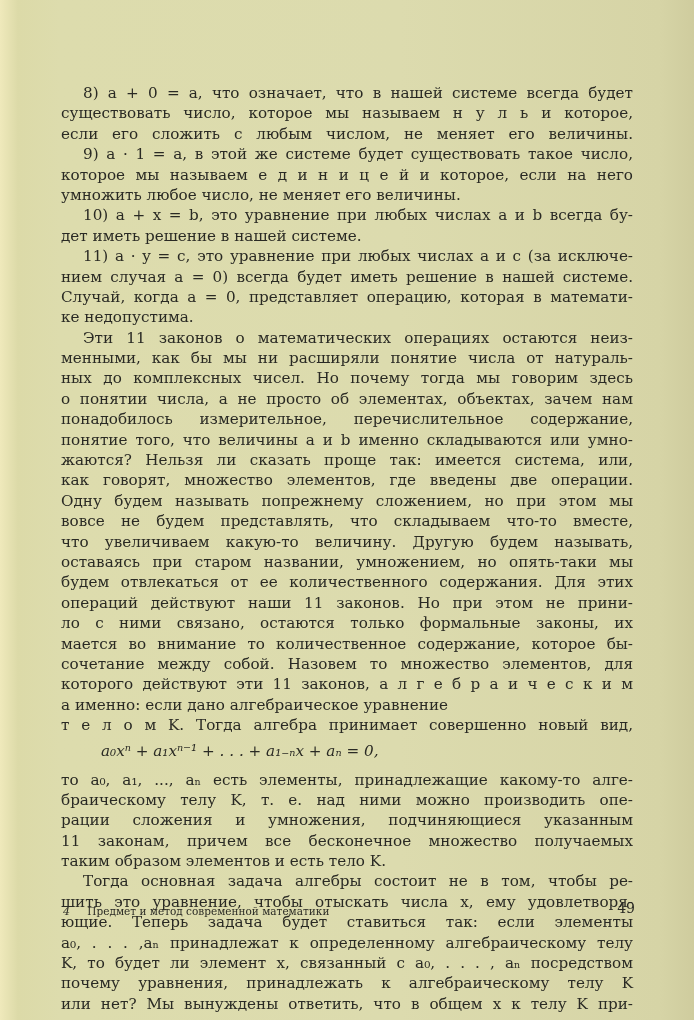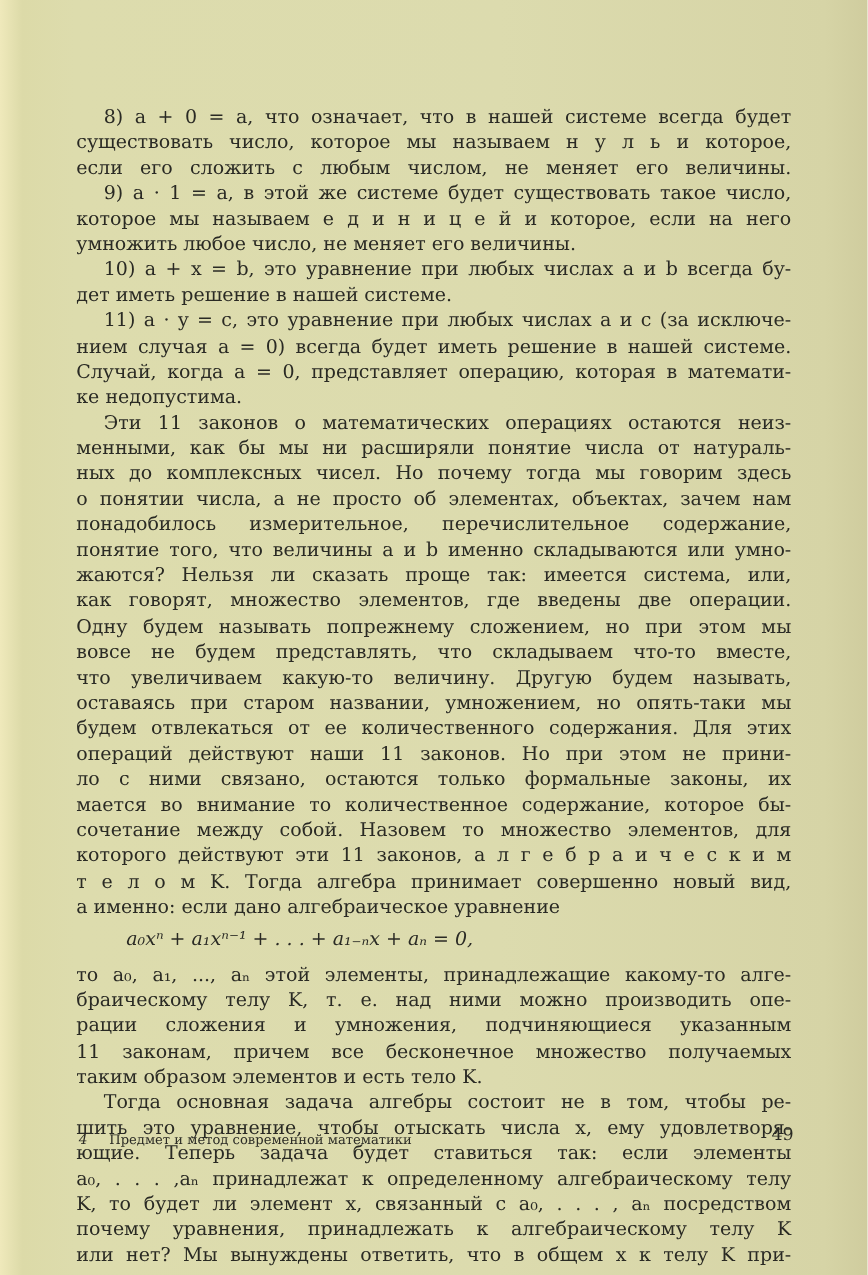--- a/index.html
+++ b/index.html
@@ -55,26 +55,26 @@
   <span class="line">Одну будем называть попрежнему сложением, но при этом мы</span>
   <span class="line">вовсе не будем представлять, что складываем что-то вместе,</span>
   <span class="line">что увеличиваем какую-то величину. Другую будем называть,</span>
   <span class="line">оставаясь при старом названии, умножением, но опять-таки мы</span>
   <span class="line">будем отвлекаться от ее количественного содержания. Для этих</span>
   <span class="line">операций действуют наши 11 законов. Но при этом не прини-</span>
   <span class="line">ло с ними связано, остаются только формальные законы, их</span>
   <span class="line">мается во внимание то количественное содержание, которое бы-</span>
   <span class="line">сочетание между собой. Назовем то множество элементов, для</span>
   <span class="line">которого действуют эти 11 законов,   а л г е б р а и ч е с к и м</span>
+  <span class="line last">а именно: если дано  алгебраическое  уравнение</span>
   <span class="line">т е л о м K. Тогда алгебра принимает совершенно новый вид,</span>
-  <span class="line last">а именно: если дано  алгебраическое  уравнение</span>
 
   <span class="formula">a₀xⁿ + a₁xⁿ⁻¹ + . . . + a₁₋ₙx + aₙ = 0,</span>
 
-  <span class="line">то a₀, a₁, ..., aₙ этой элементы, принадлежащие какому-то алге-</span>
+  <span class="line">то a₀, a₁, ..., aₙ есть элементы, принадлежащие какому-то алге-</span>
   <span class="line">браическому телу K, т. е. над ними можно производить опе-</span>
   <span class="line">рации  сложения  и  умножения,  подчиняющиеся  указанным</span>
   <span class="line">11 законам, причем все бесконечное множество получаемых</span>
   <span class="line last">таким образом элементов и есть тело K.</span>
   <span class="line indent">Тогда основная задача алгебры состоит не в том, чтобы ре-</span>
   <span class="line">шить это уравнение, чтобы отыскать числа x, ему удовлетворя-</span>
   <span class="line">ющие. Теперь задача будет ставиться так: если элементы</span>
   <span class="line">a₀, . . . ,aₙ принадлежат к определенному алгебраическому телу</span>
   <span class="line">K, то будет ли элемент x, связанный с a₀, . . . , aₙ посредством</span>
   <span class="line">почему уравнения, принадлежать к алгебраическому телу K</span>

